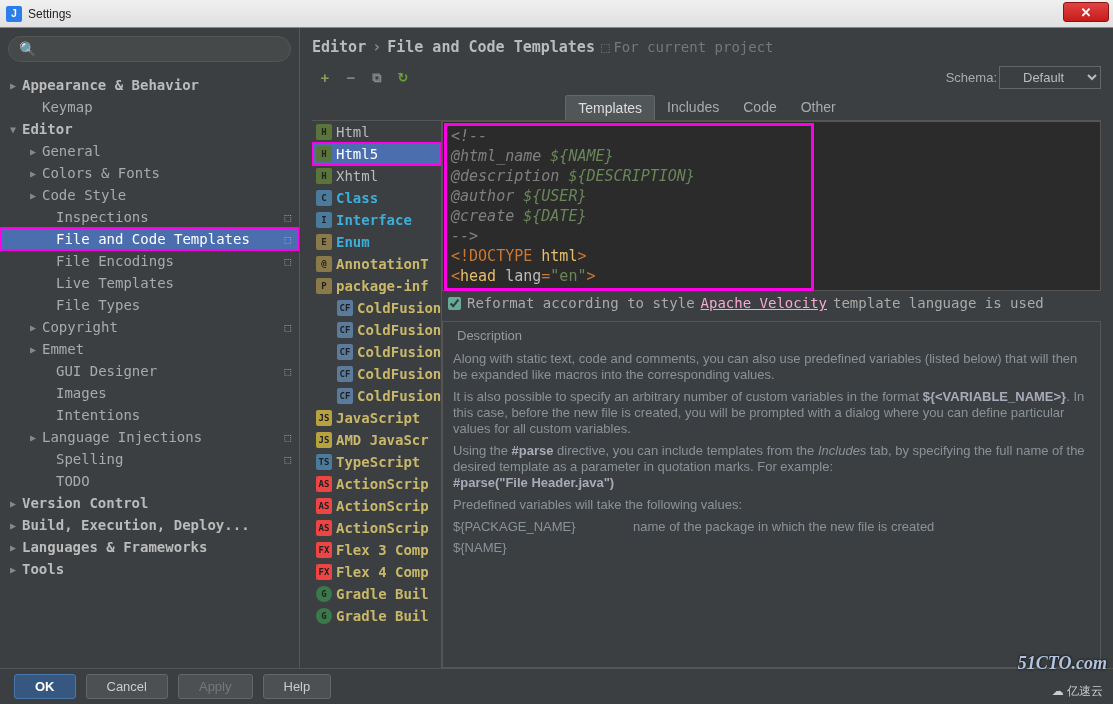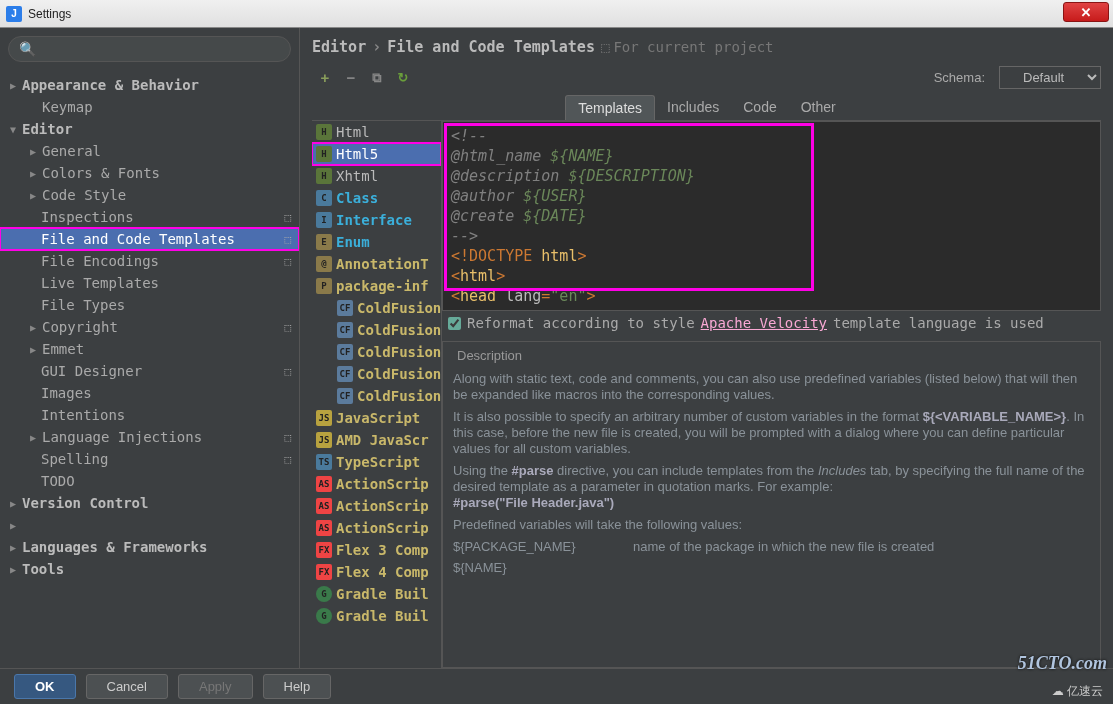--- a/index.html
+++ b/index.html
@@ -12,37 +12,37 @@
 
 .main { display: flex; height: 640px; }
 
 .sidebar { width: 300px; border-right: 1px solid #555; display:flex; flex-direction:column; }
 .search-box { margin: 8px; background: #45494a; border: 1px solid #555; border-radius: 14px; height: 26px; display:flex; align-items:center; padding: 0 10px; }
 .search-box .mag { color: #888; font-size: 14px; }
 .tree { flex:1; overflow:hidden; padding-top: 4px; font-family: Consolas, monospace; font-size: 14px; }
 .tree-item { display:flex; align-items:center; height: 22px; padding-left: 10px; white-space: nowrap; color:#aaa; cursor:default; }
 .tree-item.bold { font-weight: bold; color:#bbb; }
 .tree-item.level1 { padding-left: 30px; }
-.tree-item.level2 { padding-left: 21px; gap: 8px; }
+.tree-item.level2 { padding-left: 44px; }
 .tree-item .arrow { width: 12px; display:inline-block; color:#888; font-size:10px; }
 .tree-item.selected { background: #4b6eaf; color: #fff; }
 .tree-item.selected .arrow { color:#fff; }
 .tree-item.highlight-box { outline: 2px solid #ff00e6; outline-offset: -1px; }
 .proj-icon { margin-left:auto; margin-right:8px; color:#aaa; font-size:11px; }
 
 .content { flex:1; display:flex; flex-direction:column; padding: 10px 12px 0 12px; }
 .breadcrumb { font-family: Consolas, monospace; font-size: 15px; color:#bbb; font-weight:bold; display:flex; align-items:center; gap:6px; margin-bottom: 10px; }
 .breadcrumb .sep { color:#888; }
 .breadcrumb .proj-note { font-weight:normal; color:#777; font-size:14px; display:flex;align-items:center;gap:4px; }
 
 .toolbar-row { display:flex; align-items:center; justify-content:space-between; margin-bottom:6px; }
 .tool-buttons { display:flex; gap:8px; padding-left:4px; }
 .tool-btn { width:18px; height:18px; display:flex;align-items:center;justify-content:center; font-size:15px; color:#8a9e5b; font-weight:bold; }
 .tool-btn.minus { color:#888; }
-.schema { display:flex; align-items:center; gap:14px; font-size:13px; color:#aaa; }
+.schema { display:flex; align-items:center; gap:2px; font-size:13px; color:#aaa; }
 .schema select { background:#3c3f41; border:1px solid #666; color:#bbb; padding:2px 19px; font-size:13px; }
 
 .tabs { display:flex; border-bottom:1px solid #555; font-size:14px;justify-content:center; }
 .tab { padding: 4px 12px; color:#aaa; cursor:default; }
 .tab.active { background:#515658; color:#ddd; border:1px solid #666; border-bottom:none; border-radius:3px 3px 0 0; }
 
 .split { display:flex; flex:1; overflow:hidden; margin-top:0; }
 
 .template-list { width: 130px; border-right:1px solid #555; overflow:hidden; font-family: Consolas, monospace; font-size:14px; }
 .tl-item { display:flex; align-items:center; height:22px; padding:0 4px; white-space:nowrap; gap:4px; color:#bbb; }
@@ -183,20 +183,21 @@
         <div class="tree-item level2">
           <span class="arrow"></span>
           <span>TODO</span>
         </div>
         <div class="tree-item bold">
           <span class="arrow">▶</span>
           <span>Version Control</span>
         </div>
         <div class="tree-item bold">
           <span class="arrow">▶</span>
+          <span>Build, Execution, Deploy...</span>
         </div>
         <div class="tree-item bold">
           <span class="arrow">▶</span>
           <span>Languages &amp; Frameworks</span>
         </div>
         <div class="tree-item bold">
           <span class="arrow">▶</span>
           <span>Tools</span>
         </div>
       </div>
@@ -334,21 +335,20 @@
           <div class="code-highlight"></div>
           <div id="code">
               <div><span class="c-comment">&lt;!--</span></div>
               <div><span class="c-comment">  @html_name </span><span class="c-var">${NAME}</span></div>
               <div><span class="c-comment">  @description  </span><span class="c-var">${DESCRIPTION}</span></div>
               <div><span class="c-comment">  @author </span><span class="c-var">${USER}</span></div>
               <div><span class="c-comment">  @create  </span><span class="c-var">${DATE}</span></div>
               <div><span class="c-comment">--&gt;</span></div>
               <div><span class=""></span></div>
               <div><span class="c-doctype">&lt;!DOCTYPE </span><span class="c-html">html</span><span class="c-doctype">&gt;</span></div>
-              <div><span class="c-tag">&lt;</span><span class="c-html">html</span><span class="c-tag">&gt;</span></div>
               <div><span class="c-tag">&lt;</span><span class="c-html">head </span><span class="c-attr">lang</span><span class="c-tag">=</span><span class="c-str">"en"</span><span class="c-tag">&gt;</span></div>
             </div>
         </div>
         <div class="reformat-row">
           <input type="checkbox" checked="" style="">
           <span>Reformat according to style</span>
           <a href="#">Apache Velocity</a>
           <span> template language is used</span>
         </div>
         <div class="desc-panel">

